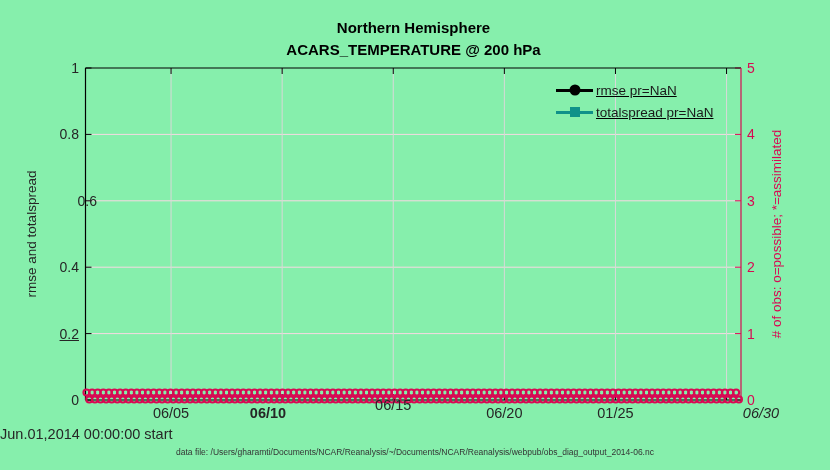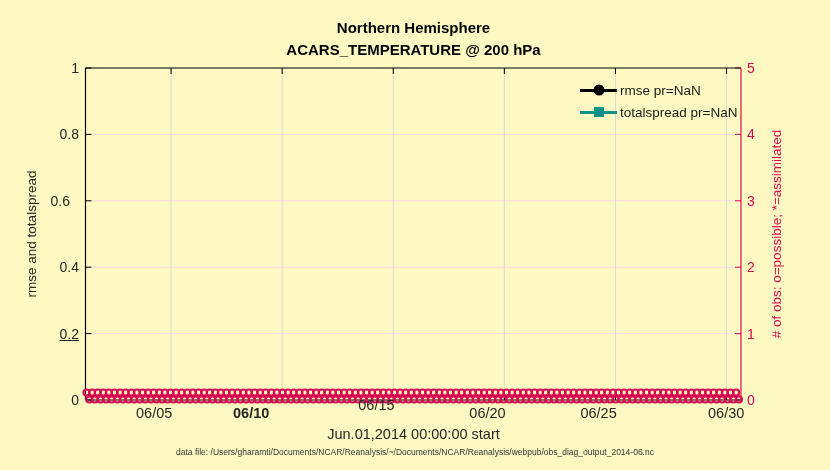--- a/index.html
+++ b/index.html
@@ -1,35 +1,35 @@
 <!DOCTYPE html>
 <html><head>
 <meta charset="utf-8">
 <style>
   html,body{margin:0;padding:0;background:#fff;}
   #figure{
-    position:relative;width:830px;height:470px;background:#fef9c3;overflow:hidden;
+    position:relative;width:830px;height:470px;background:#86efac;overflow:hidden;
     font-family:"Liberation Sans", sans-serif;
   }
   .abs{position:absolute;}
   .title-block{left:0;top:17px;width:827px;text-align:center;color:#000;}
   .title-line{font-size:15px;font-weight:bold;line-height:22px;white-space:pre;}
   .ylabel-anchor{width:0;height:0;}
   .ylabel{
     position:absolute;white-space:nowrap;font-size:13.5px;color:#262626;
     transform:translate(-50%,-50%) rotate(-90deg);
   }
   .ylabel.right{color:#d70a53;}
   .tick-label{position:absolute;font-size:14px;color:#262626;line-height:18px;}
   .tick-label.yleft{text-align:right;width:46px;}
   .tick-label.yright{text-align:left;width:34px;color:#d70a53;}
-  .tick-label.xtick{width:70px;font-size:14.5px;}
-  .xlabel{left:0;top:426px;width:827px;text-align:center;font-size:14.5px;color:#262626;}
+  .tick-label.xtick{text-align:center;width:70px;font-size:14.5px;}
+  .xlabel{left:0;top:426px;width:827px;font-size:14.5px;color:#262626;}
   .footer{left:0;top:447px;width:830px;text-align:center;font-size:8.5px;color:#333;}
-  .legend{left:580px;top:79px;}
+  .legend{left:556px;top:79px;text-decoration:underline;}
   .legend-item{display:flex;align-items:center;height:22px;}
   .legend-sample{position:relative;width:37px;height:14px;flex:0 0 auto;}
   .legend-line{position:absolute;left:0;right:0;top:6px;height:2.5px;}
   .legend-marker{position:absolute;top:50%;left:50%;transform:translate(-50%,-50%);}
   .legend-marker.circle{width:11px;height:11px;border-radius:50%;}
   .legend-marker.square{width:10px;height:10px;}
   .legend-label{font-size:13.5px;color:#1a1a1a;padding-left:3px;white-space:nowrap;}
   svg{position:absolute;left:0;top:0;}
 </style>
 </head>
@@ -322,35 +322,35 @@
   </div>
 
   <div class="abs ylabel-anchor" style="left:776px;top:234px;">
     <div class="ylabel right"># of obs: o=possible; *=assimilated</div>
   </div>
 
   <div id="tick-labels">
       <div class="tick-label yleft" style="left: 33px; top: 391px; position: absolute;">0</div>
       <div class="tick-label yleft" style="left: 33px; top: 324.6px; position: absolute; text-decoration: underline;">0.2</div>
       <div class="tick-label yleft" style="left: 33px; top: 258.2px; position: absolute;">0.4</div>
-      <div class="tick-label yleft" style="left: 24px; top: 191.8px; position: absolute;">0.6</div>
+      <div class="tick-label yleft" style="left: 51px; top: 191.8px; position: absolute;">0.6</div>
       <div class="tick-label yleft" style="left: 33px; top: 125.4px; position: absolute;">0.8</div>
       <div class="tick-label yleft" style="left: 33px; top: 59px; position: absolute;">1</div>
       <div class="tick-label yright" style="left: 747px; top: 391px; position: absolute;">0</div>
       <div class="tick-label yright" style="left: 747px; top: 324.6px; position: absolute;">1</div>
       <div class="tick-label yright" style="left: 747px; top: 258.2px; position: absolute;">2</div>
       <div class="tick-label yright" style="left: 747px; top: 191.8px; position: absolute;">3</div>
       <div class="tick-label yright" style="left: 747px; top: 125.4px; position: absolute;">4</div>
       <div class="tick-label yright" style="left: 747px; top: 59px; position: absolute;">5</div>
       <div class="tick-label xtick" style="left: 136.048px; top: 404px; position: absolute;">06/05</div>
       <div class="tick-label xtick" style="left: 233px; top: 404px; position: absolute; font-weight: bold;">06/10</div>
       <div class="tick-label xtick" style="left: 358.252px; top: 396px; position: absolute;">06/15</div>
       <div class="tick-label xtick" style="left: 469.353px; top: 404px; position: absolute;">06/20</div>
-      <div class="tick-label xtick" style="left: 580.455px; top: 404px; position: absolute;">06/25</div>
-      <div class="tick-label xtick" style="left: 708px; top: 404px; position: absolute;">06/30</div>
+      <div class="tick-label xtick" style="left: 580.455px; top: 404px; position: absolute;">01/25</div>
+      <div class="tick-label xtick" style="left: 726px; top: 404px; position: absolute; font-style: italic;">06/30</div>
     </div>
 
   <div class="abs legend" id="legend">
       <div class="legend-item">
         <span class="legend-sample">
           <span class="legend-line" style="background: rgb(0, 0, 0);"></span>
           <span class="legend-marker circle" style="background: rgb(0, 0, 0);"></span>
         </span>
         <span class="legend-label">rmse pr=NaN</span>
       </div>

